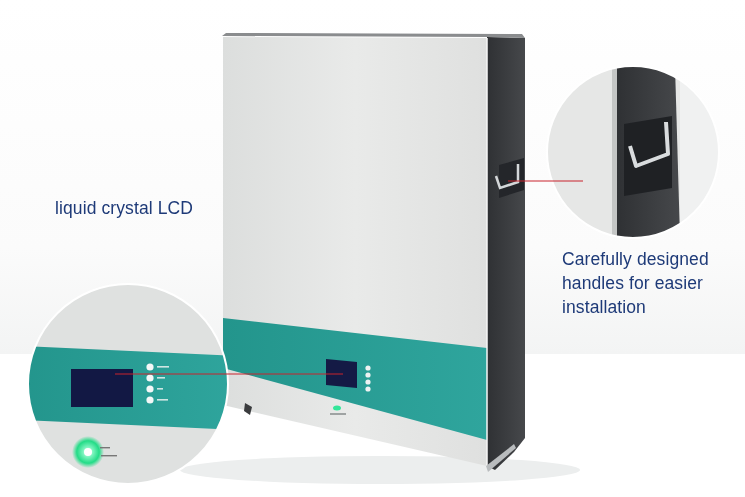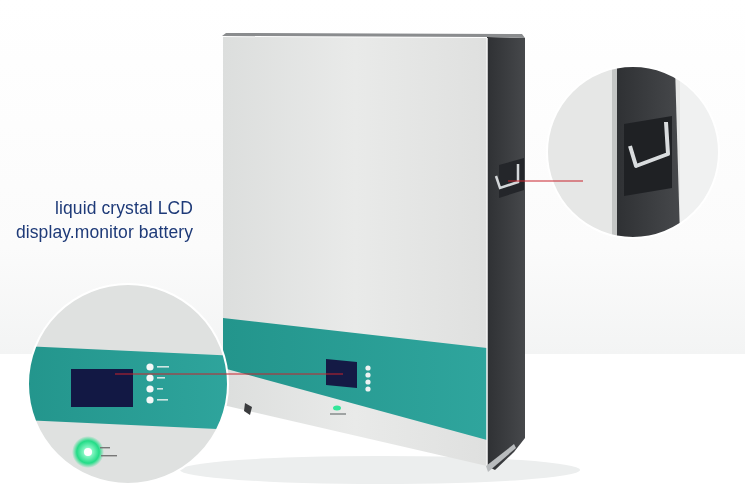--- a/index.html
+++ b/index.html
@@ -98,16 +98,20 @@
       <rect x="680" y="66" width="40" height="172" fill="#f0f1f1"></rect>
     </g>
     <circle cx="633" cy="152" r="86" fill="none" stroke="#ffffff" stroke-width="2"></circle>
 
     <line x1="115" y1="374" x2="343" y2="374" stroke="#c8232c" stroke-width="1"></line>
     <line x1="508" y1="181" x2="583" y2="181" stroke="#c8232c" stroke-width="1"></line>
   </svg>
 
   <div class="caption caption-left">
     <div>liquid crystal LCD</div>
-    <div>display.monitor battery</div>
   </div>
 
+  <div class="caption caption-right">
+    <div>Carefully designed</div>
+    <div>handles for easier</div>
+    <div>installation</div>
+  </div>
 </div>
 
 </body></html>

